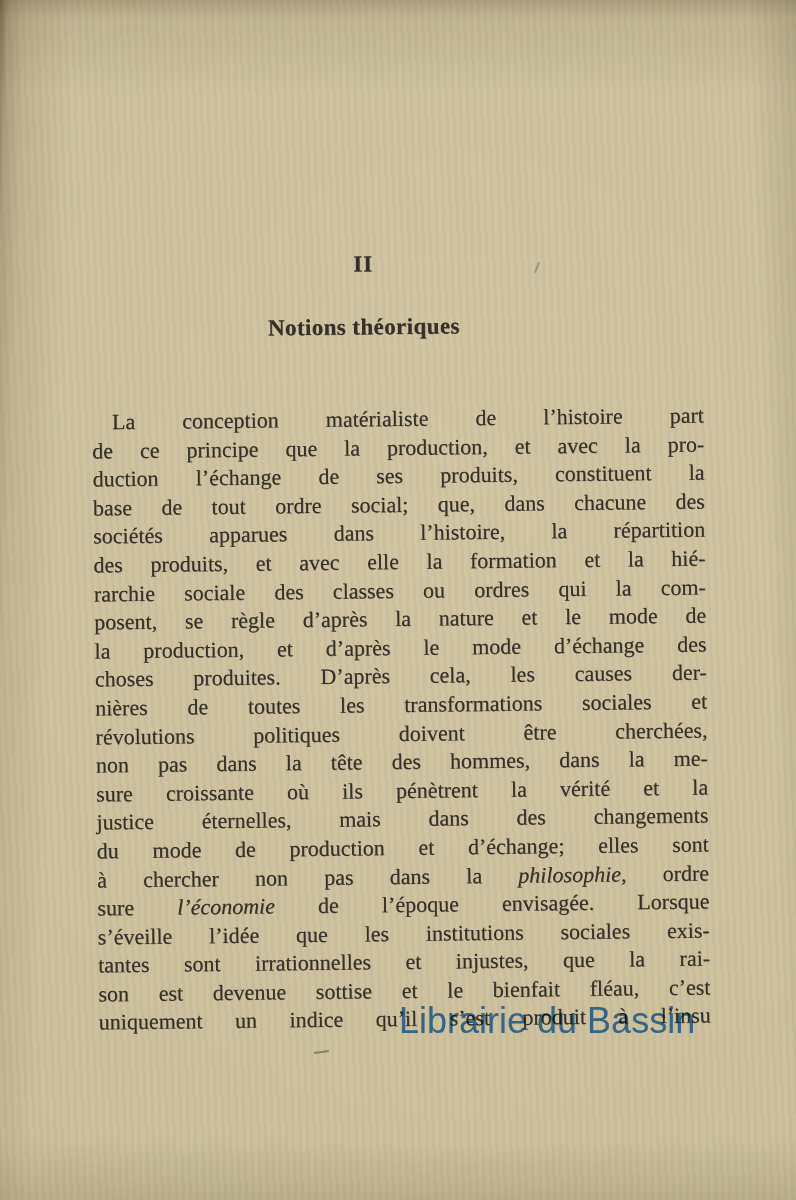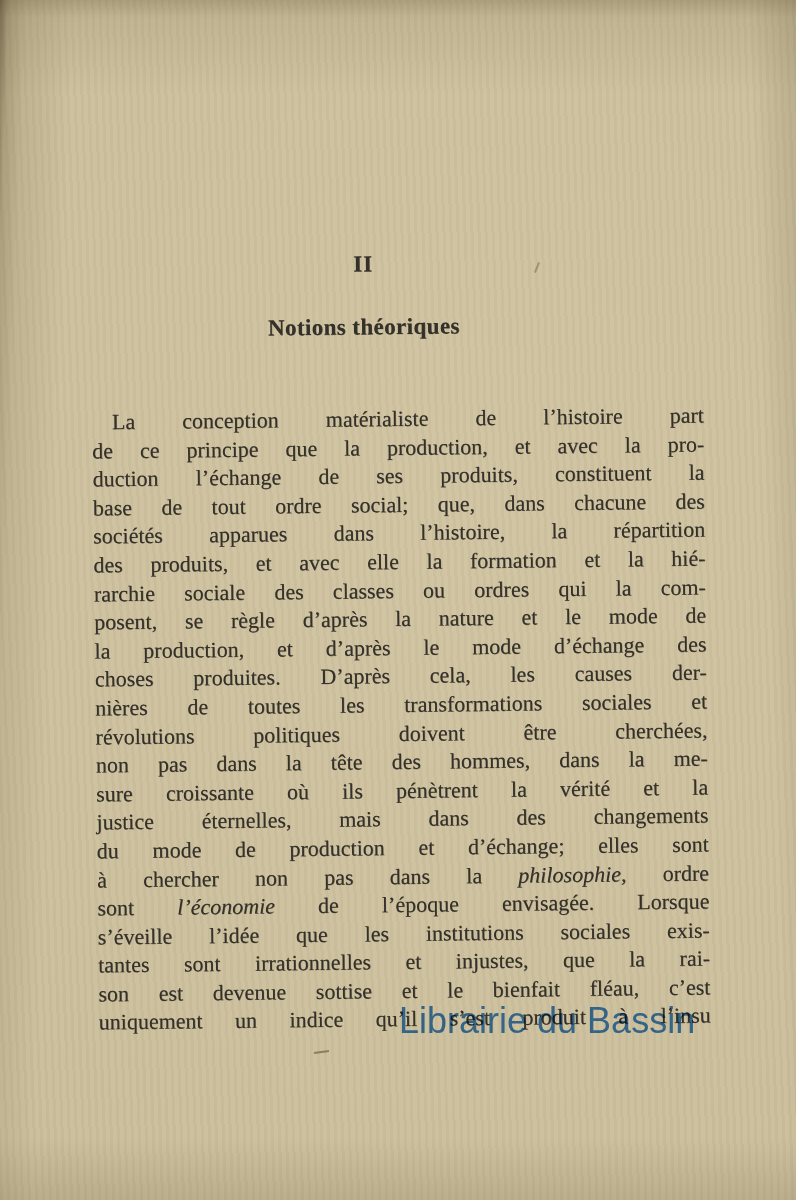--- a/index.html
+++ b/index.html
@@ -120,21 +120,21 @@
         <div class="line"><span>posent, se règle d’après la nature et le mode de</span></div>
         <div class="line"><span>la production, et d’après le mode d’échange des</span></div>
         <div class="line"><span>choses produites. D’après cela, les causes der-</span></div>
         <div class="line"><span>nières de toutes les transformations sociales et</span></div>
         <div class="line"><span>révolutions politiques doivent être cherchées,</span></div>
         <div class="line"><span>non pas dans la tête des hommes, dans la me-</span></div>
         <div class="line"><span>sure croissante où ils pénètrent la vérité et la</span></div>
         <div class="line"><span>justice éternelles, mais dans des changements</span></div>
         <div class="line"><span>du mode de production et d’échange; elles sont</span></div>
         <div class="line"><span>à chercher non pas dans la </span><span class="italic">philosophie,</span><span> ordre</span></div>
-        <div class="line"><span>sont </span><span class="italic">l’économie</span><span> de l’époque envisagée. Lorsque</span></div>
+        <div class="line"><span>sure </span><span class="italic">l’économie</span><span> de l’époque envisagée. Lorsque</span></div>
         <div class="line"><span>s’éveille l’idée que les institutions sociales exis-</span></div>
         <div class="line"><span>tantes sont irrationnelles et injustes, que la rai-</span></div>
         <div class="line"><span>son est devenue sottise et le bienfait fléau, c’est</span></div>
         <div class="line"><span>uniquement un indice qu’il s’est produit à l’insu</span></div>
       </div>
   </div>
 
   <div class="watermark" style="color: rgb(31, 111, 212);">Librairie du Bassin</div>
 
   <div class="mark-dash"></div>

